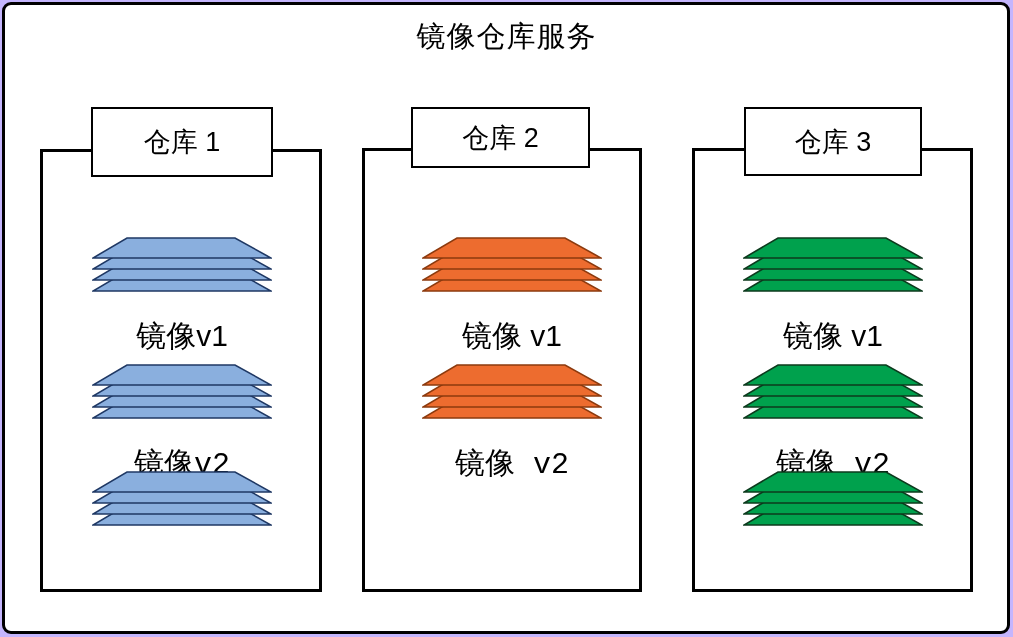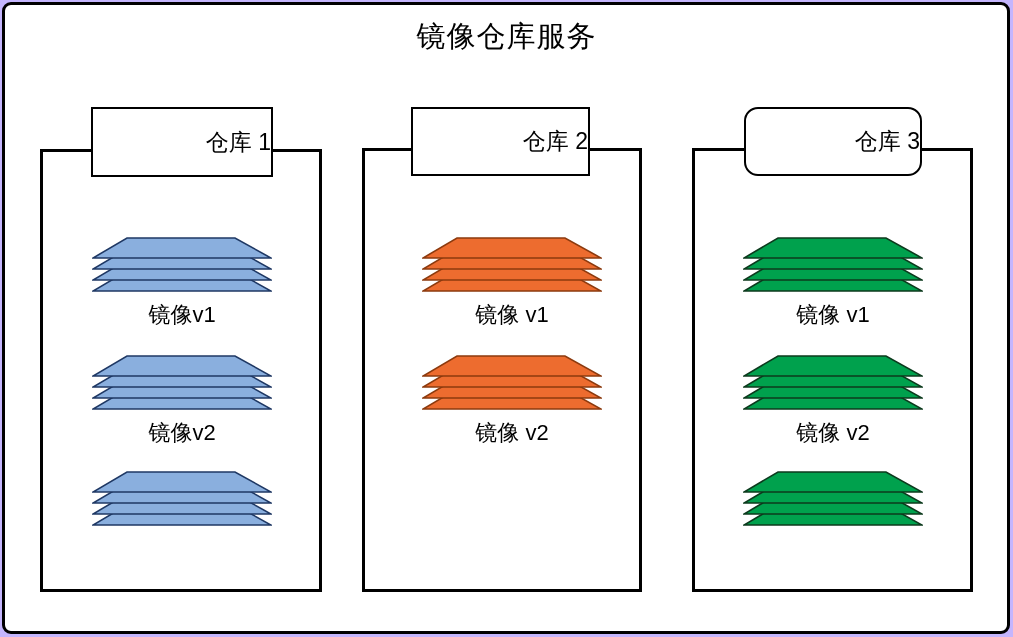--- a/index.html
+++ b/index.html
@@ -44,43 +44,43 @@
   .w2 .container-box { left: 362px; top: 148px; width: 280px; height: 444px; }
   .w3 .container-box { left: 692px; top: 148px; width: 281px; height: 444px; }
 
   .label-box {
     position: absolute;
     box-sizing: border-box;
     border: 2px solid #000;
     background: #ffffff;
     display: flex;
     align-items: center;
-    justify-content: flex-end;
-    font-size: 23px;
+    justify-content: center;
+    font-size: 27px;
   }
   .w1 .label-box { left: 91px;  top: 107px; width: 182px; height: 70px; }
-  .w2 .label-box { left: 411px; top: 107px; width: 179px; height: 69px; }
-  .w3 .label-box { left: 744px; top: 107px; width: 178px; height: 69px; border-radius: 14px; }
+  .w2 .label-box { left: 411px; top: 107px; width: 179px; height: 61px; }
+  .w3 .label-box { left: 744px; top: 107px; width: 178px; height: 69px; }
 
   .stack {
     position: absolute;
     width: 180px;
     text-align: center;
   }
   .w1 .stack { left: 92px; }
   .w2 .stack { left: 422px; }
   .w3 .stack { left: 743px; }
   .stack.slot0 { top: 237px; }
-  .stack.slot1 { top: 355px; }
+  .stack.slot1 { top: 364px; font-family: Liberation Mono, monospace; }
   .stack.slot2 { top: 471px; }
 
   .stack svg { display: block; }
   .stack-label {
-    margin-top: 7px;
-    font-size: 22px;
+    margin-top: 23px;
+    font-size: 30px;
     white-space: nowrap;
   }
 </style>
 </head>
 <body>
 
 <div id="page">
   <div class="frame"></div>
 
   <div class="title">镜像仓库服务</div>

